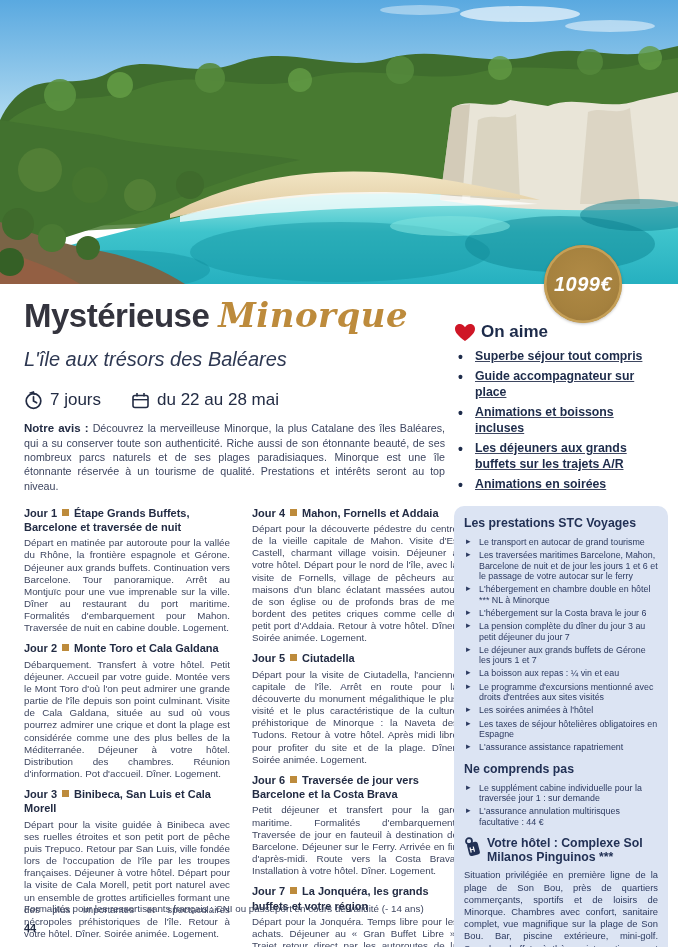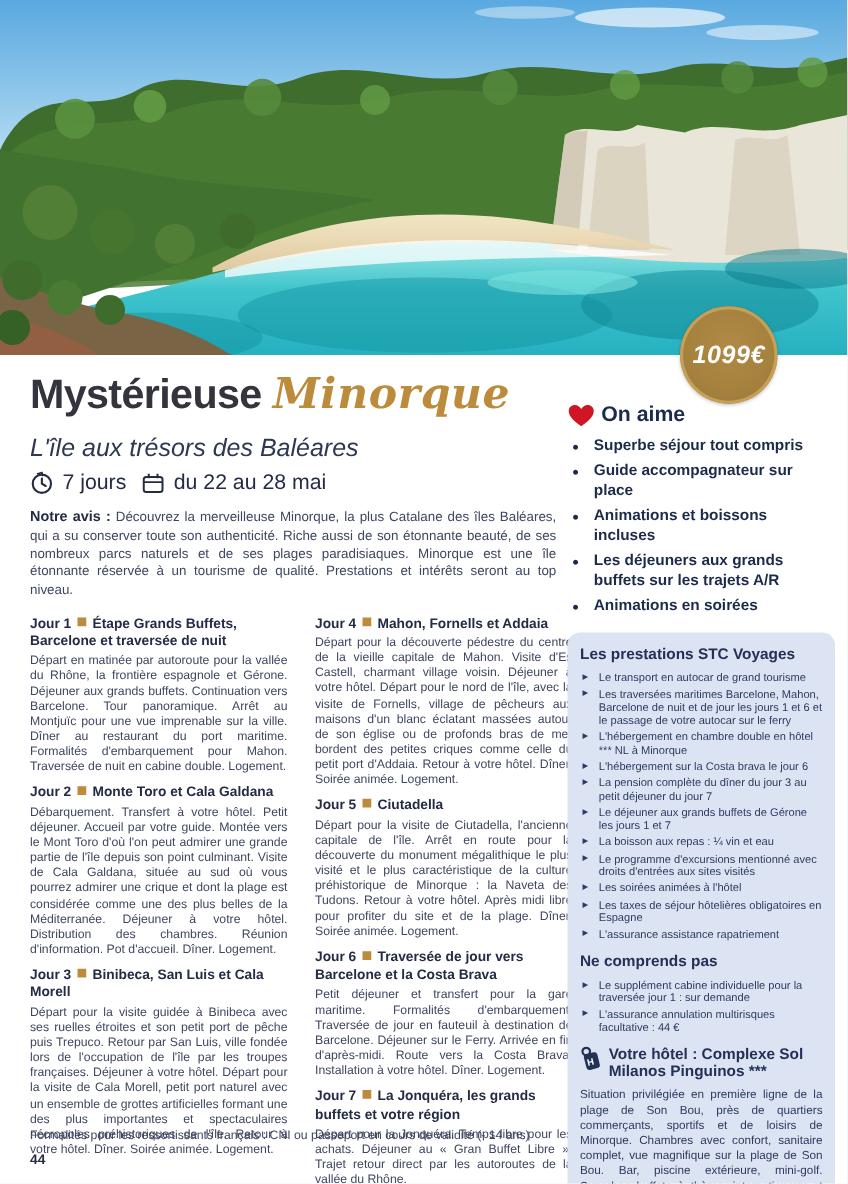--- a/index.html
+++ b/index.html
@@ -21,36 +21,36 @@
   .content{position:absolute;top:284px;left:0;width:678px;box-sizing:border-box;
     padding:12px 10px 0 24px;display:flex;gap:9px;}
   .main-col{width:421px;flex:0 0 421px;}
   .right-col{width:214px;flex:0 0 214px;}
   
   .title-line{margin:2px 0 16px 0;line-height:1;}
   .title-plain{font-size:33px;font-weight:600;color:#34343e;letter-spacing:-.5px;}
   .title-script{font-family:"DejaVu Serif",serif;font-style:italic;font-weight:bold;
     font-size:34px;color:#bd8b3c;letter-spacing:.5px;}
   .subtitle{margin-top:7px;font-size:20px;font-style:italic;color:#2e3852;}
-  .meta-row{margin-top:5px;display:flex;align-items:center;gap:12px;}
+  .meta-row{margin-top:19px;display:flex;align-items:center;gap:30px;}
   .meta-item{display:flex;align-items:center;gap:7px;font-size:17px;color:#232c44;font-weight:500;}
   .meta-item svg{display:block;}
   .advice{margin:11px 0 0 0;font-size:10.7px;line-height:1.32;text-align:justify;color:#3e4660;}
   .advice b{color:#232c44;font-size:11.5px;}
   
   .days-row{display:flex;gap:22px;margin-top:13px;}
   .day-col{width:206px;flex:0 0 206px;}
   .day{margin-bottom:7px;}
   .day-head{margin:0 0 3px 0;font-size:11px;line-height:1.3;font-weight:bold;color:#232c44;}
   .day-square{display:inline-block;width:7px;height:7px;background:#bd8b3c;margin:0 5px;vertical-align:1px;}
   .day-text{margin:0;font-size:9.8px;line-height:1.24;text-align:justify;color:#3e4660;}
   
   .onaime{margin-top:26px;}
   .onaime-head{display:flex;align-items:center;gap:5px;font-size:17px;font-weight:bold;color:#1d2b4a;}
-  .onaime ul{list-style:none;margin:7px 10px 0 0;padding:0;}
+  .onaime ul{list-style:none;margin:7px 10px 0 0;padding:0;text-decoration:underline;}
   .onaime li{position:relative;padding-left:21px;margin-bottom:4px;
     font-size:12.3px;font-weight:600;color:#1d2b4a;line-height:1.3;}
   .onaime li::before{content:"•";position:absolute;left:4px;top:-1px;font-size:14px;}
   
   .sidebar{margin-top:13px;background:#dce4f3;border-radius:10px;padding:10px 10px 10px 10px;
     color:#2c3a60;box-sizing:border-box;}
   .sidebar h3{margin:0 0 7px 0;font-size:12.3px;color:#223155;}
   .arrow-list{list-style:none;margin:0;padding:0;}
   .arrow-list li{position:relative;padding-left:15px;margin-bottom:3px;
     font-size:8.9px;line-height:1.16;}

